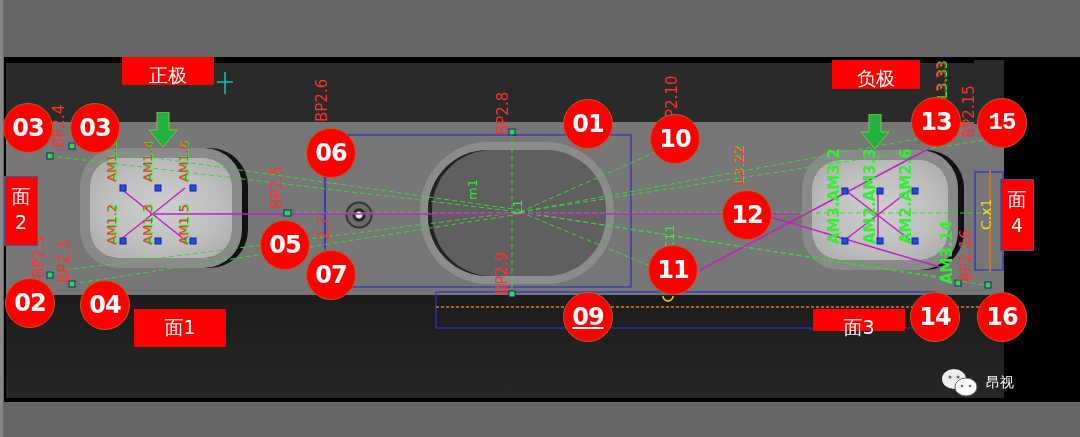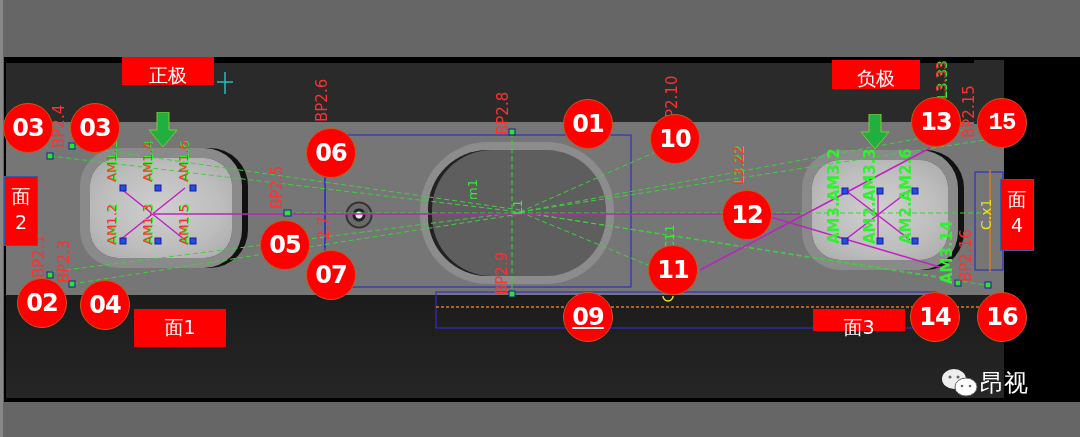--- a/index.html
+++ b/index.html
@@ -59,22 +59,22 @@
       transform-origin: left top; transform: rotate(-90deg);
       font-family: "DejaVu Sans", sans-serif;
     }
     .vlabel.green { color: #33ee33; }
     .vlabel.yellow { color: #e8e020; }
     .vlabel.duo { color: #ff3030; text-shadow: 1px 1px 0 #33ee33; }
     .arrow {
       position: absolute; width: 30px; height: 36px;
     }
     .watermark {
-      position: absolute; left: 940px; top: 367px; color: #fff; font-size: 24px;
-      display: flex; align-items: center; gap: 0;
+      position: absolute; left: 940px; top: 367px; color: #fff; font-size: 14px;
+      display: flex; align-items: center; gap: 6px;
     }
   </style>
 </head>
 <body>
 
 <div class="frame-top"></div>
 <div class="viewport"></div>
 <div class="dark-top"></div>
 <div class="plate"></div>
 <div class="dark-bottom"></div>
@@ -206,21 +206,21 @@
 <div class="tag tag-v" style="left:4px;top:176px;width:34px;height:70px;">
   <div>面</div>
   <div>2</div>
 </div>
 <div class="tag tag-v" style="left:1000px;top:179px;width:34px;height:72px;">
   <div>面</div>
   <div>4</div>
 </div>
 
 <div class="badge" style="left:3px;top:103px;">03</div>
-<div class="badge" style="left:17px;top:278px;">02</div>
+<div class="badge" style="left:5px;top:278px;">02</div>
 <div class="badge" style="left:70px;top:103px;">03</div>
 <div class="badge" style="left:80px;top:280px;">04</div>
 <div class="badge" style="left:260px;top:220px;">05</div>
 <div class="badge" style="left:306px;top:128px;">06</div>
 <div class="badge" style="left:306px;top:250px;">07</div>
 <div class="badge" style="left:563px;top:99px;">01</div>
 <div class="badge" style="left:563px;top:292px;text-decoration:underline;">09</div>
 <div class="badge" style="left:650px;top:114px;">10</div>
 <div class="badge" style="left:648px;top:245px;">11</div>
 <div class="badge" style="left:722px;top:190px;">12</div>

